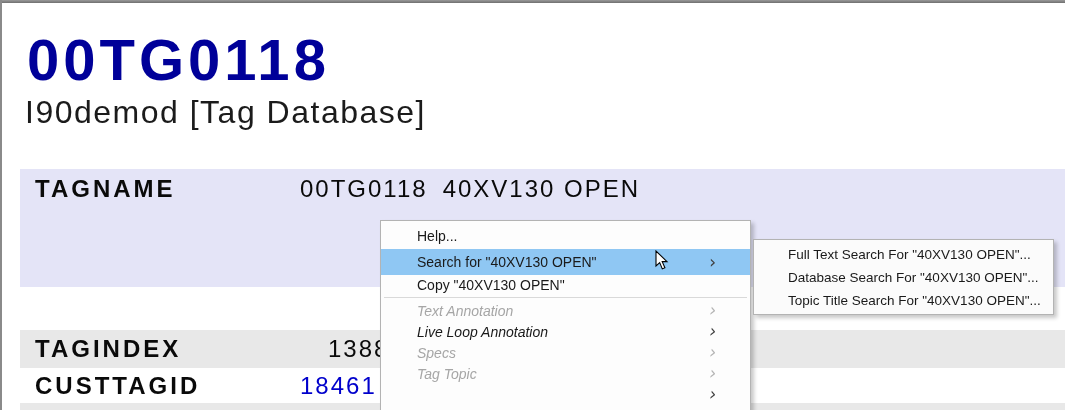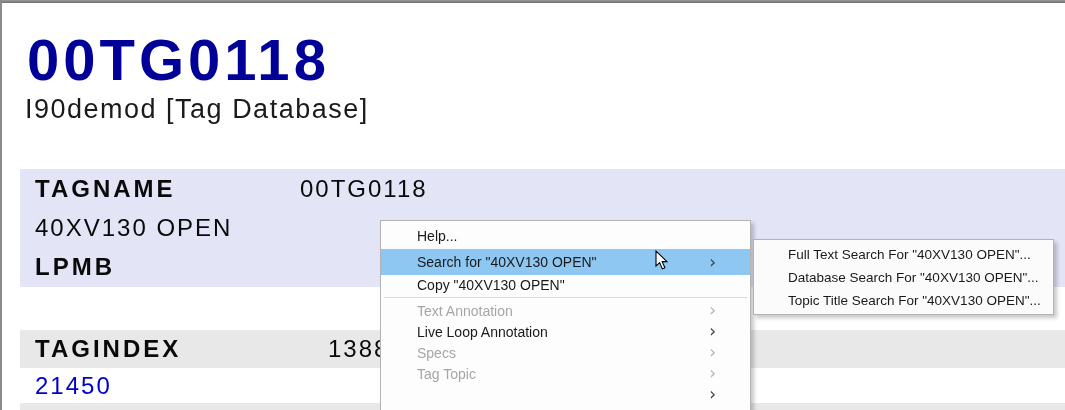--- a/index.html
+++ b/index.html
@@ -18,28 +18,28 @@
                 background:#8a8a8a; }
 
   
   .page-title {
     position:absolute; left:27px; top:26px;
     font-size:58px; font-weight:bold; letter-spacing:4px;
     color:var(--title-color);
   }
   .page-subtitle {
     position:absolute; left:25px; top:94px;
-    font-size:27px; letter-spacing:1.5px; color:#1b1b1b;
+    font-size:32px; letter-spacing:1.5px; color:#1b1b1b;
   }
 
   
   .table1 {
     position:absolute; left:20px; top:169px; width:1045px; height:118px;
     background:var(--lavender-bg);
-    display:flex; flex-direction:column;
+    display:flex; flex-direction:row;
   }
   .trow { display:flex; align-items:center; height:39.3px; padding-left:15px; }
   .tlabel {
     width:265px; font-size:24px; font-weight:bold; letter-spacing:3px; color:#0a0a0a;
     flex:0 0 auto;
   }
   .tvalue { font-size:24px; letter-spacing:2px; color:#0a0a0a; white-space:nowrap; }
   .tvalue.red  { color:var(--red-value); }
   .tvalue.blue { color:var(--blue-value); }
 
@@ -59,21 +59,21 @@
     font-size:14px;
     z-index:5;
   }
   .menu-item {
     display:flex; align-items:center;
     padding-left:36px; padding-right:12px;
     color:#1a1a1a; cursor:default;
   }
   .mi-h26 { height:26px; }
   .mi-h20 { height:20px; }
-  .mi-h21 { height:21px; }
+  .mi-h21 { height:21px;font-style:italic; }
   .menu-item.highlighted { background:var(--menu-highlight); }
   .menu-item.disabled { color:#a6a6a6; }
   .mi-arrow {
     margin-left:auto; padding-right:22px;
     font-size:17px; line-height:1; color:#404040;
     font-family:"DejaVu Sans", sans-serif;
   }
   .menu-item.disabled .mi-arrow { color:#b4b4b4; }
   .menu-sep { height:5px; display:flex; align-items:center; padding:0 3px; }
   .menu-sep::after { content:""; display:block; width:100%; height:1px; background:#d9d9d9; }
@@ -108,30 +108,30 @@
 
 <div class="table1">
   <div class="trow">
     <span class="tlabel">TAGNAME</span>
     <span class="tvalue">00TG0118</span>
   </div>
   <div class="trow">
     <span class="tvalue">40XV130 OPEN</span>
   </div>
   <div class="trow">
-    <span class="tlabel">LPMB</span>
   </div>
 </div>
 
 <div class="row-strip row-tagindex">
   <span class="tlabel">TAGINDEX</span>
   <span class="tvalue">13889</span>
 </div>
 <div class="row-strip row-custtagid">
-  <span class="tvalue blue">21450</span>
+  <span class="tlabel">CUSTTAGID</span>
+  <span class="tvalue blue">18461</span>
 </div>
 <div class="row-strip row-partial"></div>
 
 <div class="context-menu">
   <div class="menu-item mi-h26">
     <span>Help...</span>
   </div>
   <div class="menu-item mi-h26 highlighted">
     <span>Search for "40XV130 OPEN"</span>
     <span class="mi-arrow">›</span>

